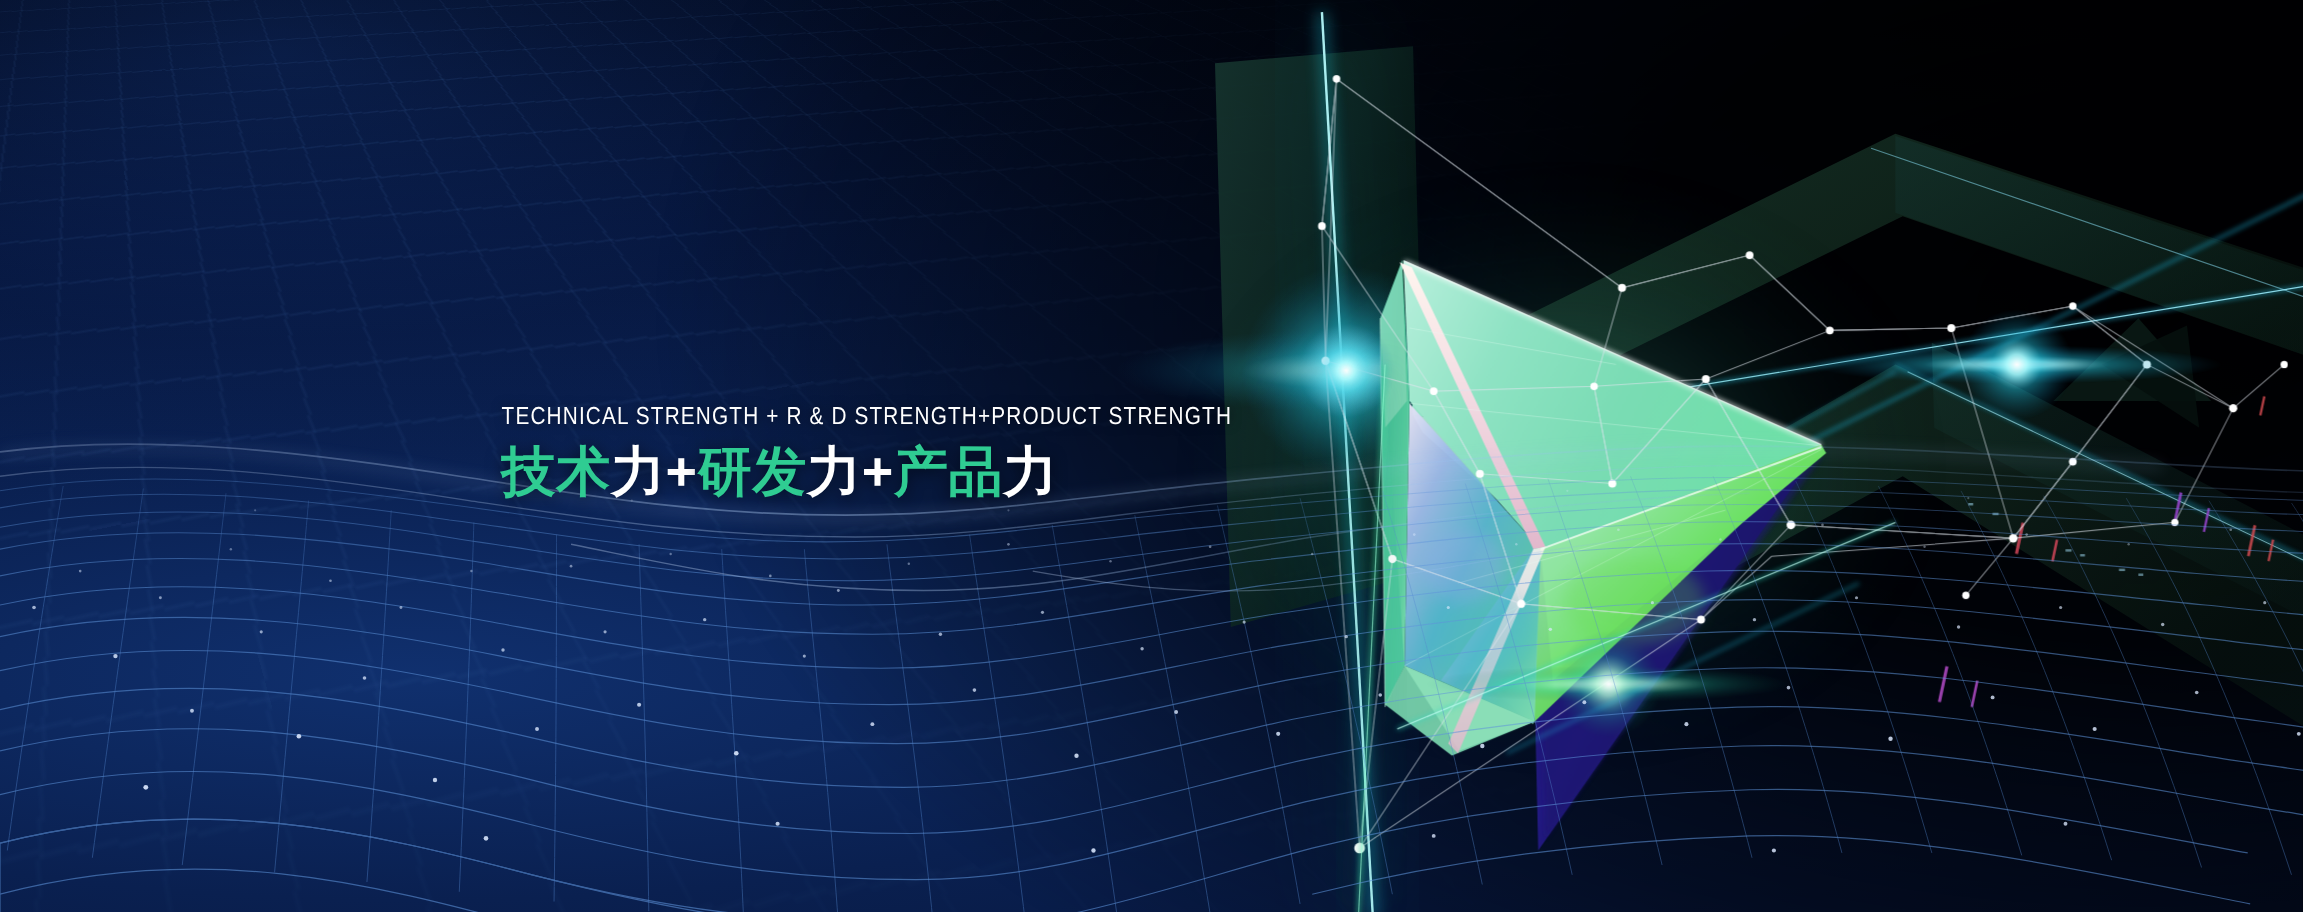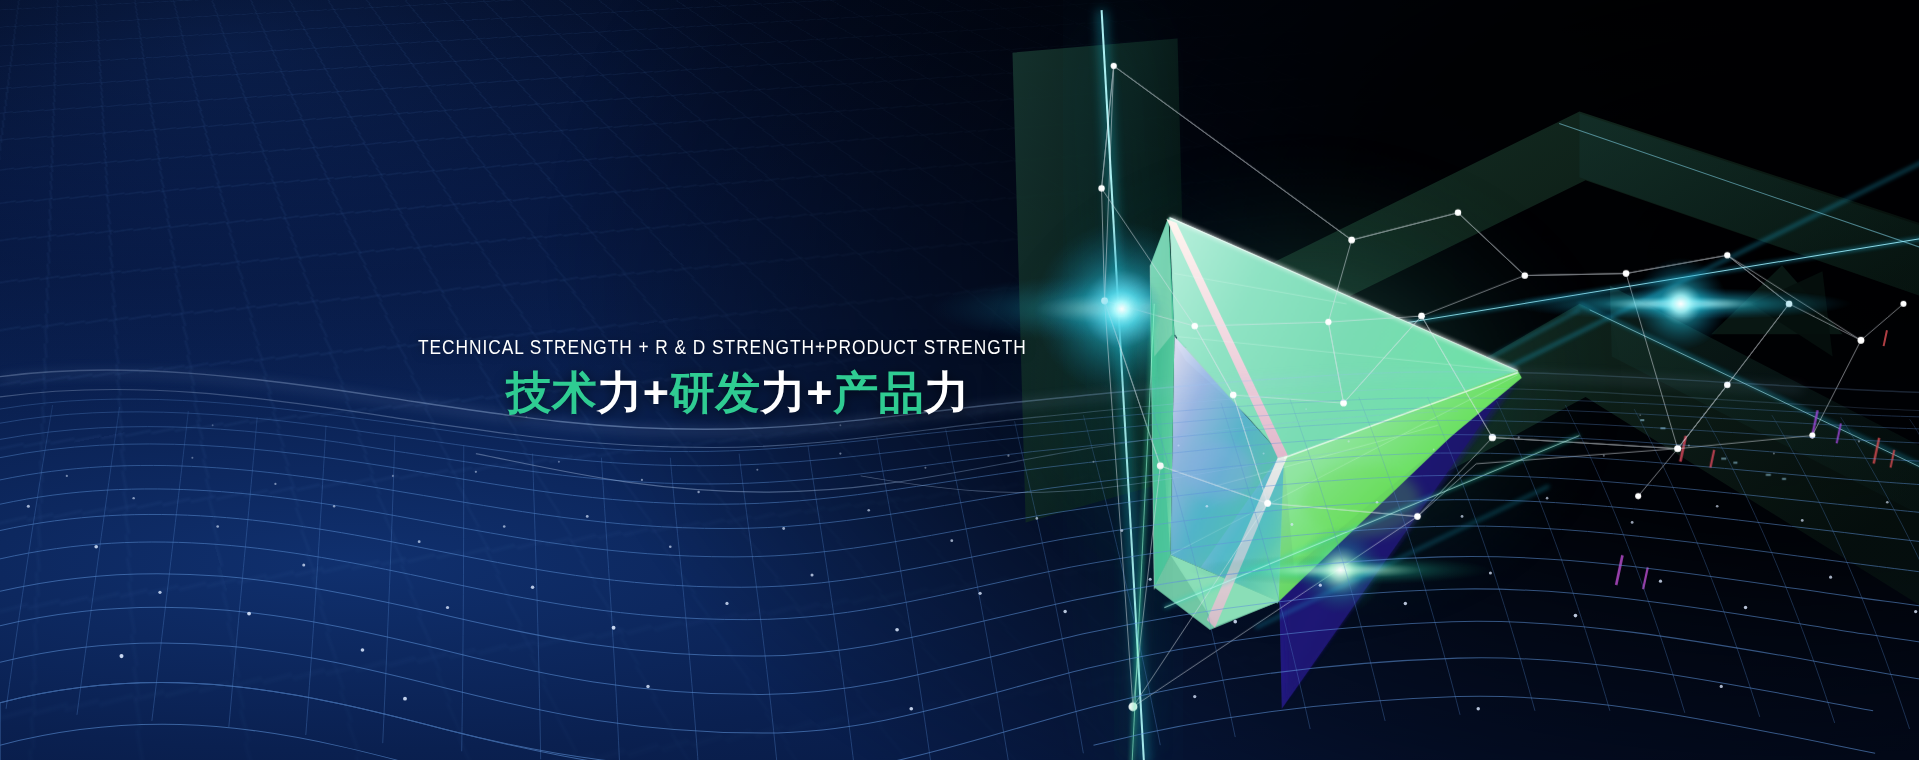--- a/index.html
+++ b/index.html
@@ -57,21 +57,20 @@
     text-shadow:0 0 10px rgba(0,0,0,.55);
   }
   #title{
     margin-top:7px;
     font-size:45px;
     font-weight:700;
     letter-spacing:.012em;
     white-space:nowrap;
     line-height:1.2;
     text-shadow:0 2px 12px rgba(0,0,0,.6);
-    text-align:center;
   }
   .tg{color:#2fcc92;}
   .tw{color:#ffffff;}
 
   
   #art{position:absolute;inset:0;}
 </style>
 </head>
 <body>
 

